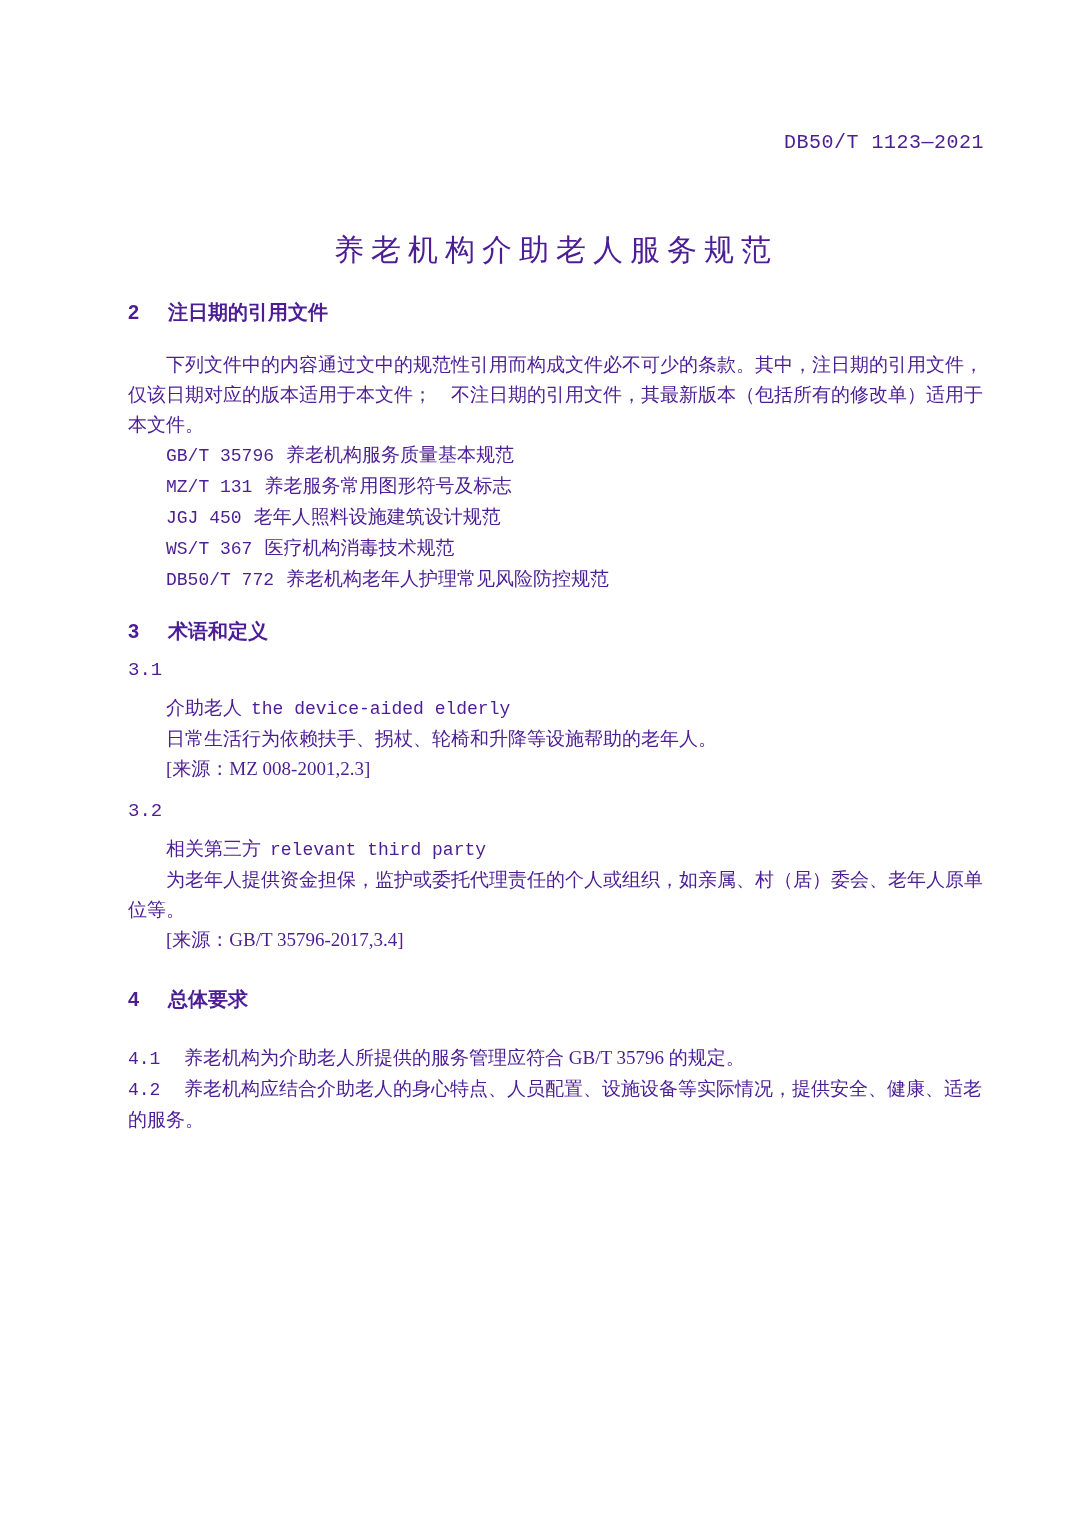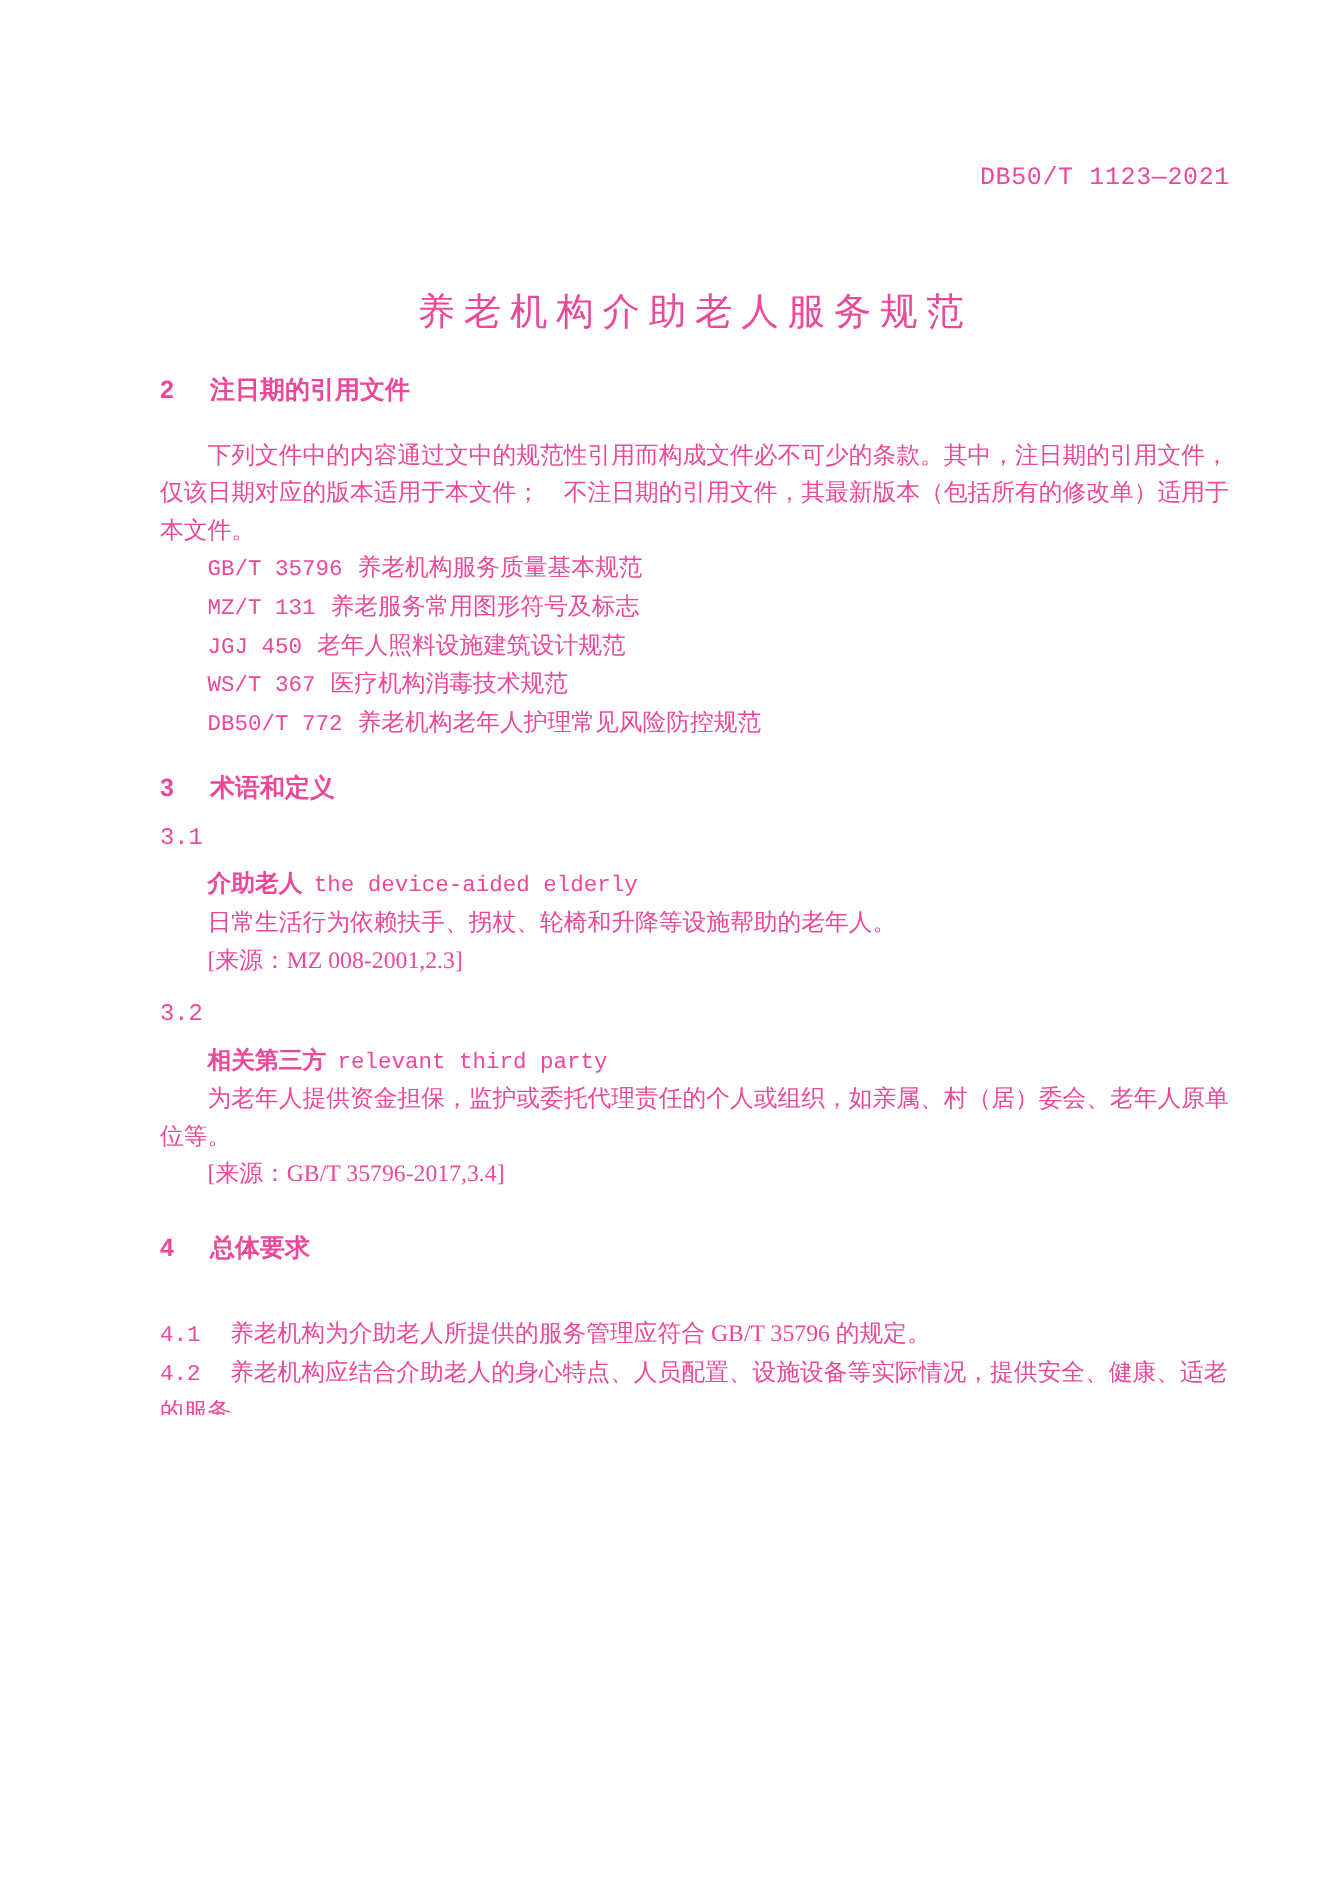--- a/index.html
+++ b/index.html
@@ -2,21 +2,21 @@
 <html><head>
 <meta charset="utf-8">
 <style>
   * { box-sizing: border-box; margin: 0; padding: 0; }
   html, body { background: #ffffff; }
   .page {
     position: relative;
     width: 1074px;
     height: 1132px;
     background: #ffffff;
-    color: #ec4899;
+    color: #4c1d95;
     font-family: "Liberation Serif", serif;
     overflow: hidden;
     margin: 0 auto;
     border-radius: 10px;
   }
   .inner { padding: 131px 90px 0 128px; }
 
   .doc-header {
     text-align: right;
     font-family: "Liberation Mono", monospace;
@@ -70,30 +70,30 @@
   .term-id-1 { margin-top: 12px; }
   .term-id-2 { margin-top: 14px; }
   .term-line {
     margin-top: 10px;
     padding-left: 2em;
     font-size: 19px;
     line-height: 30px;
   }
   .term-zh {
     font-family: "Liberation Sans", sans-serif;
-    font-weight: 700;
+    font-weight: 400;
   }
   .term-en {
     font-family: "Liberation Mono", monospace;
     font-size: 18px;
     margin-left: 9px;
   }
 
   .clause { font-size: 19px; line-height: 30px; }
-  .clause-first { margin-top: 40px; }
+  .clause-first { margin-top: 30px; }
   .clause-num {
     display: inline-block;
     min-width: 56px;
     font-family: "Liberation Mono", monospace;
     font-size: 18px;
   }
   .clause-text { white-space: pre-line; }
 
   .page-num {
     position: absolute;

